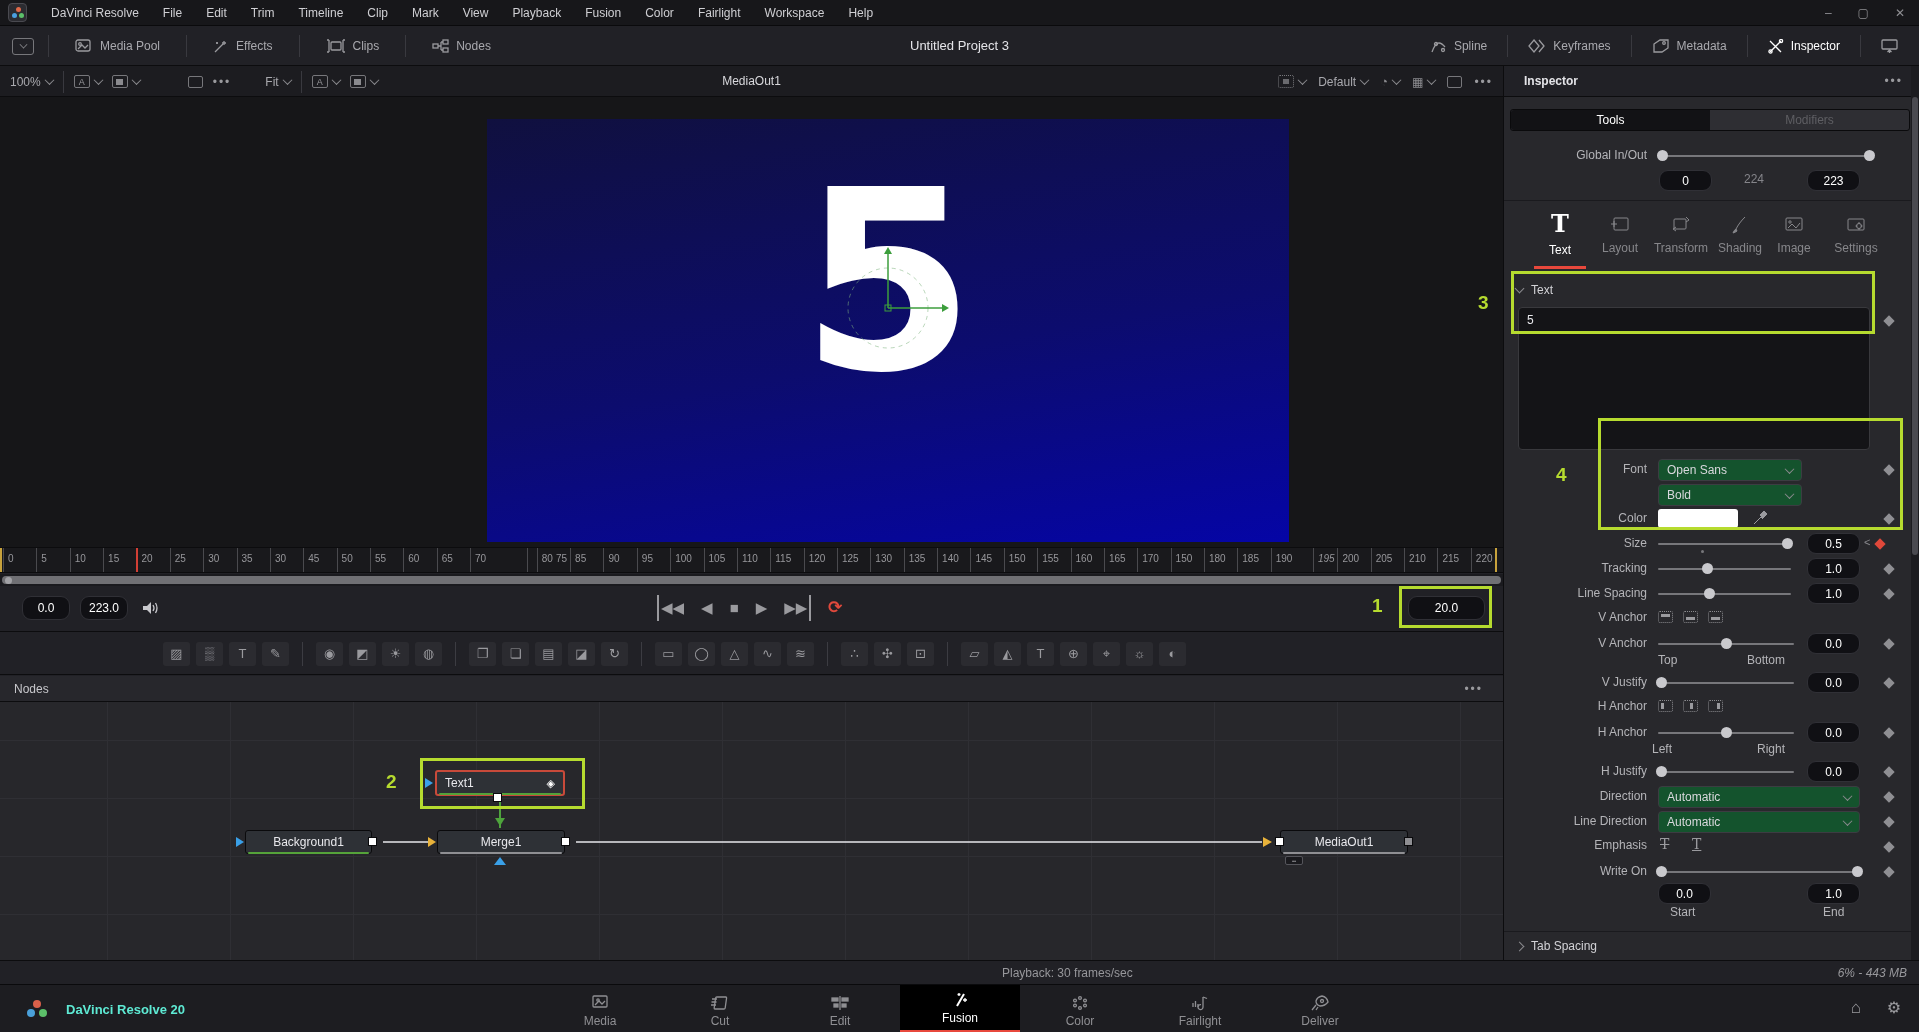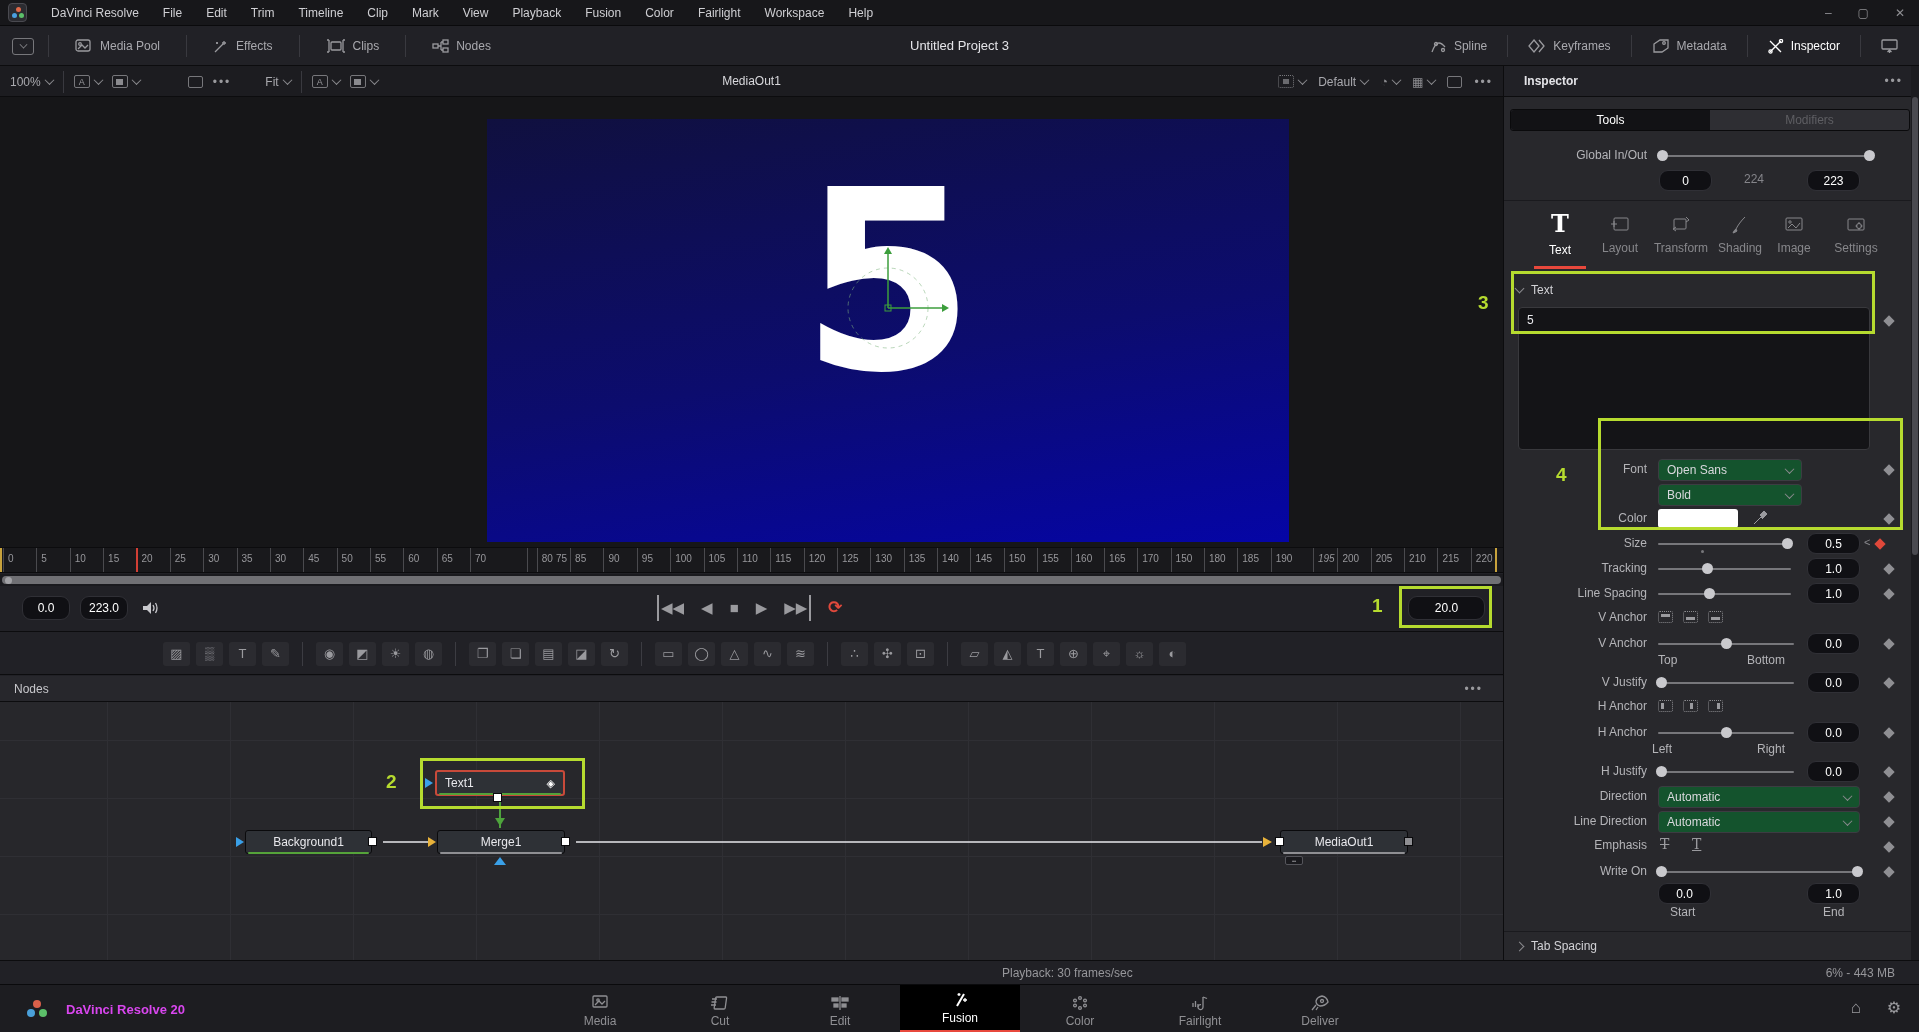--- a/index.html
+++ b/index.html
@@ -720,31 +720,31 @@
       <span class="chev" style="transform:rotate(-45deg);"></span>
       <span>Advanced Controls</span>
     </div>
     <div class="hr" style="top:896px;"></div>
   </div>
   <div id="insp-scroll"></div>
   <div id="insp-thumb"></div>
 
   <div id="statusbar">
     <span class="abs" style="left:1002px;line-height:24px;">Playback: 30 frames/sec</span>
-    <span class="abs" style="right:24px;line-height:24px;">6% - 443 MB</span>
+    <span class="abs" style="right:12px;line-height:24px;font-style:italic;">6% - 443 MB</span>
   </div>
 
   <div id="bottombar">
     <div class="flex abs" style="left:26px;top:0;height:48px;gap:10px;">
       <span style="position:relative;width:22px;height:18px;">
         <i class="abs" style="left:7px;top:0;width:8px;height:8px;border-radius:50%;background:#d9604a;"></i>
         <i class="abs" style="left:1px;top:9px;width:8px;height:8px;border-radius:50%;background:#4aa0d9;"></i>
         <i class="abs" style="left:13px;top:9px;width:8px;height:8px;border-radius:50%;background:#5cc06a;"></i>
       </span>
-      <span style="color:#d946ef;font-weight:bold;font-size:13px;padding-left:8px;">DaVinci Resolve 20</span>
+      <span style="color:#5eead4;font-weight:bold;font-size:13px;padding-left:8px;">DaVinci Resolve 20</span>
     </div>
     <div class="page" style="left:540px;">
       <svg class="icon" width="20" height="16" viewBox="0 0 20 16">
           <rect x="3" y="1" width="14" height="11" rx="1"></rect>
           <circle cx="8" cy="5" r="1.2"></circle>
           <path d="M5 10 l4 -4 3 3 3 -3"></path>
         </svg>
       <span>Media</span>
     </div>
     <div class="page" style="left:660px;">

